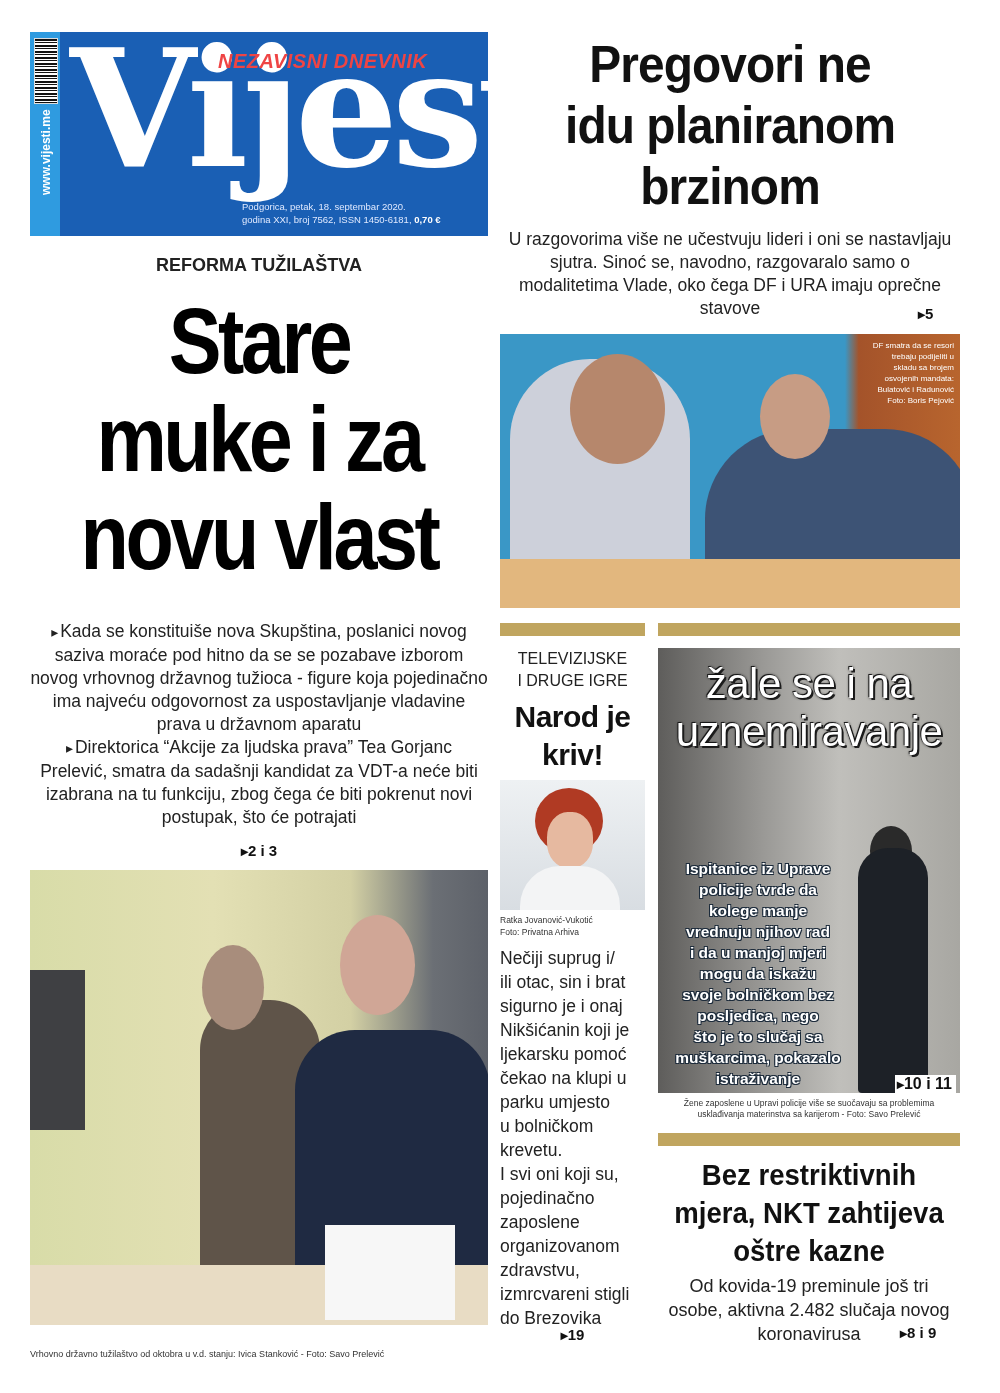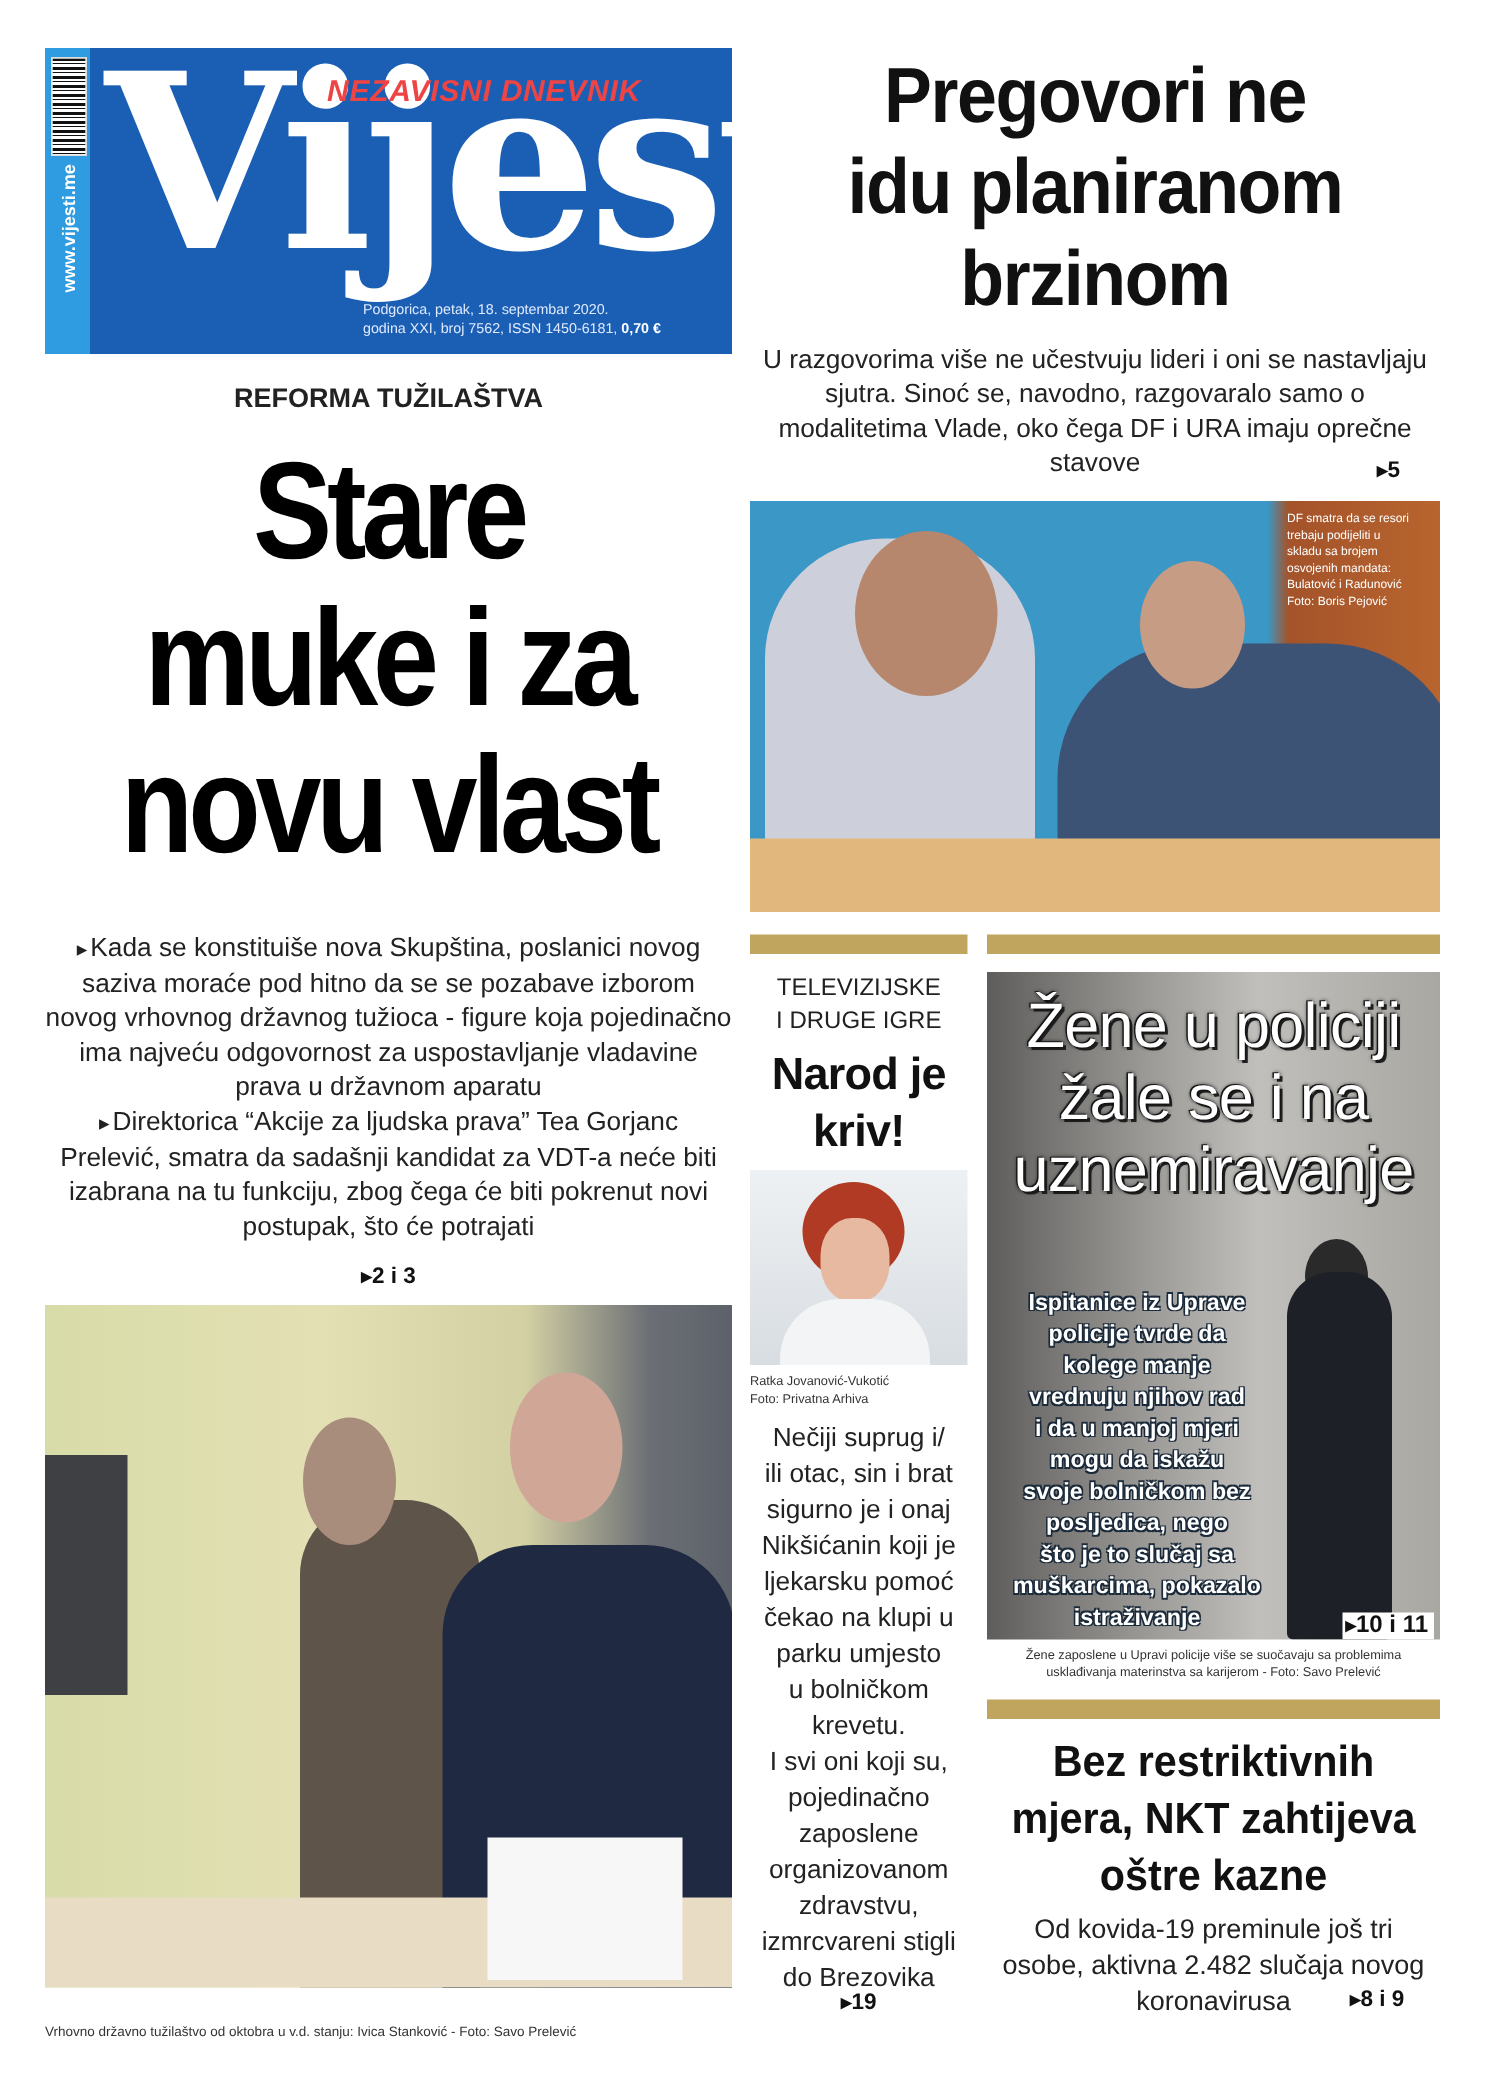--- a/index.html
+++ b/index.html
@@ -27,42 +27,42 @@
   .lead-ref { left:30px; top:842px; width:458px; text-align:center; }
 
   
   .photo { overflow:hidden; }
   .photo-lead { left:30px; top:870px; width:458px; height:455px;
     background: linear-gradient(90deg,#d8dca8 0%,#e3e0b4 40%,#d3d0a4 70%,#6b6f75 88%,#5d6169 100%); }
   .caption-lead { left:30px; top:1332px; width:460px; font-size:9px; color:#333;margin-top:17px; }
 
   .photo-neg { left:500px; top:334px; width:460px; height:274px;
     background: linear-gradient(90deg,#3a97c6 0%,#3a97c6 75%,#a4532a 78%,#b8652e 100%); }
-  .neg-caption { right:6px; top:6px; width:96px; color:#fff; font-size:8px; line-height:11px; text-align:left; }
+  .neg-caption { right:6px; top:6px; width:96px; color:#fff; font-size:8px; line-height:11px; text-align:right; }
 
   
   .rt-head { left:500px; top:34px; width:460px; text-align:center; font-weight:bold; font-size:52px; line-height:61px; letter-spacing:-1px; transform:scaleX(0.92); transform-origin:center top; }
   .rt-body { left:500px; top:228px; width:460px; text-align:center; font-size:17.5px; line-height:23px; color:#222; }
   .rt-ref { left:918px; top:305px; }
 
   
   .gold { background:#c0a55f; height:13px; }
   .gold-mid { left:500px; top:623px; width:145px; }
   .gold-right { left:658px; top:623px; width:302px; }
   .gold-right2 { left:658px; top:1133px; width:302px; }
 
   
   .mid-kicker { left:500px; top:648px; width:145px; text-align:center; font-size:16px; line-height:22px; color:#222; }
   .mid-head { left:500px; top:698px; width:145px; text-align:center; font-weight:bold; font-size:30px; line-height:38px; letter-spacing:-0.5px; color:#111; }
   .photo-portrait { left:500px; top:780px; width:145px; height:130px; background:linear-gradient(180deg,#eef1f3,#d8dde2); }
   .portrait-hair { left:35px; top:8px; width:68px; height:66px; border-radius:50%; background:#b03a23; }
   .portrait-face { left:47px; top:32px; width:46px; height:56px; border-radius:45%; background:#e6b9a0; }
   .portrait-body { left:20px; top:86px; width:100px; height:50px; border-radius:40px 40px 0 0; background:#f3f4f5; }
   .portrait-cap { left:500px; top:914px; width:150px; font-size:8.5px; line-height:12px; color:#333; }
-  .mid-body { left:500px; top:946px; width:145px; text-align:center; font-size:17.5px; line-height:24px; color:#222; }
+  .mid-body { left:500px; top:946px; width:145px; font-size:17.5px; line-height:24px; color:#222; }
   .mid-ref { left:500px; top:1326px; width:145px; text-align:center; }
 
   
   .photo-police { left:658px; top:648px; width:302px; height:445px;
     background:linear-gradient(90deg,#5e5d5b 0%,#9a9996 35%,#c0bfbb 60%,#a8a7a2 100%); }
   .police-figure { left:200px; top:200px; width:70px; height:245px; background:#1d2127; border-radius:30px 30px 4px 4px; }
   .police-head { left:212px; top:178px; width:42px; height:50px; border-radius:50%; background:#2a2a2a; }
   .rf-head { left:0; top:12px; width:302px; text-align:center; color:#fff; font-size:42px; line-height:48px; letter-spacing:-0.5px;
     text-shadow: 0 0 3px #000, 2px 2px 0 #222, -1px -1px 0 #222; }
   .rf-body { left:0; top:210px; width:200px; text-align:center; color:#fff; font-weight:bold; font-size:15.5px; line-height:21px;
@@ -173,21 +173,20 @@
   <div>zdravstvu,</div>
   <div>izmrcvareni stigli</div>
   <div>do Brezovika</div>
 </div>
 <div class="abs mid-ref"><span class="ref">19</span></div>
 
 <div class="abs photo photo-police">
   <div class="abs police-head"></div>
   <div class="abs police-figure"></div>
   <div class="abs rf-head">
-    <div>Žene u policiji</div>
     <div>žale se i na</div>
     <div>uznemiravanje</div>
   </div>
   <div class="abs rf-body">
     <div>Ispitanice iz Uprave</div>
     <div>policije tvrde da</div>
     <div>kolege manje</div>
     <div>vrednuju njihov rad</div>
     <div>i da u manjoj mjeri</div>
     <div>mogu da iskažu</div>

